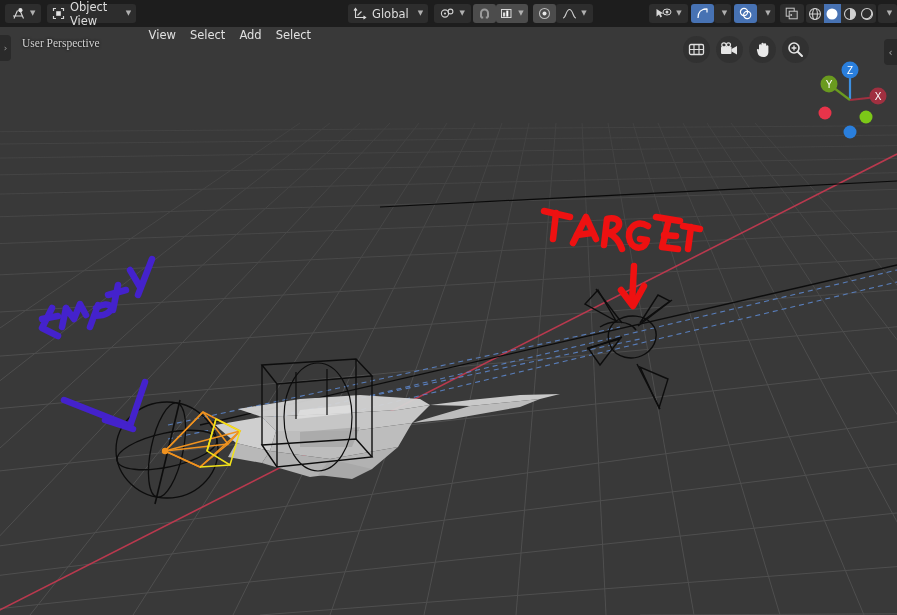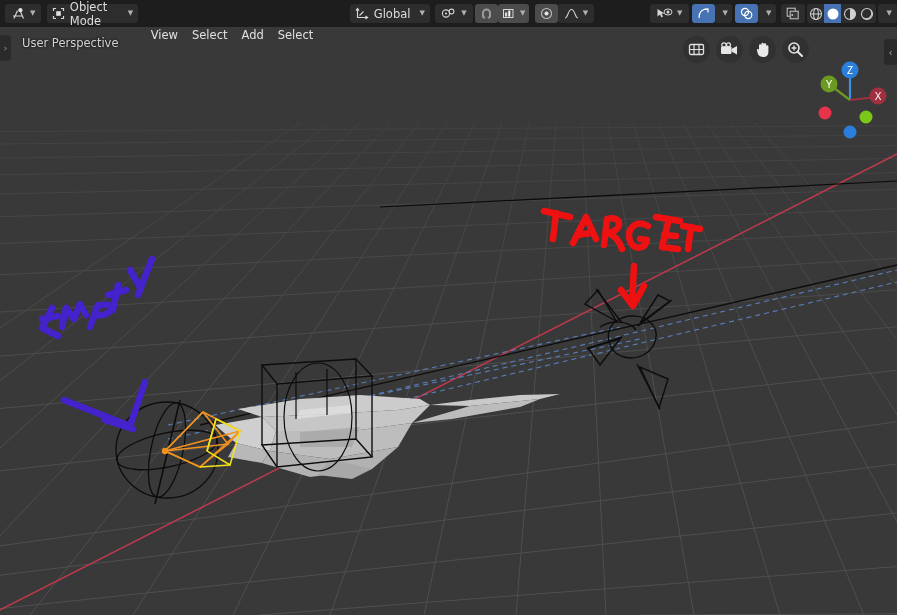--- a/index.html
+++ b/index.html
@@ -58,21 +58,21 @@
     overflow:hidden; background:#393939;
   }
   #gridsvg { position:absolute; left:0; top:0; }
 
   #overlay-text {
     position:absolute; left:22px; top:7px;
     color:#d2d2d2; font-size:11.5px; line-height:18px;
     text-shadow:0 0 3px #000;
     pointer-events:none;
   }
-  #overlay-text div { white-space:nowrap; }
+  #overlay-text div { white-space:nowrap;font-family:Liberation Serif, serif; }
 
   
   #left-tab {
     position:absolute; left:0; top:8px; width:11px; height:26px;
     background:#2a2a2a; border-radius:0 4px 4px 0;
     display:flex; align-items:center; justify-content:center;
     color:#999; font-size:9px;
   }
   
   #right-tab {
@@ -112,21 +112,21 @@
 
     <div class="sep"></div>
 
     <div class="pill">
       <span>
         <svg class="icon-svg" width="13" height="13" viewBox="0 0 13 13">
           <path d="M1.5 4 V1.5 H4 M9 1.5 H11.5 V4 M11.5 9 V11.5 H9 M4 11.5 H1.5 V9" stroke="#d8d8d8" stroke-width="1.2" fill="none"></path>
           <rect x="4.2" y="4.2" width="4.6" height="4.6" fill="#e2e2e2"></rect>
         </svg>
       </span>
-      <span>Object Mode</span>
+      <span>Object View</span>
       <span class="chev">▼</span>
     </div>
 
     <div class="sep"></div>
 
     <div class="menu-item">View</div>
     <div class="menu-item">Select</div>
     <div class="menu-item">Add</div>
     <div class="menu-item">Select</div>
 

